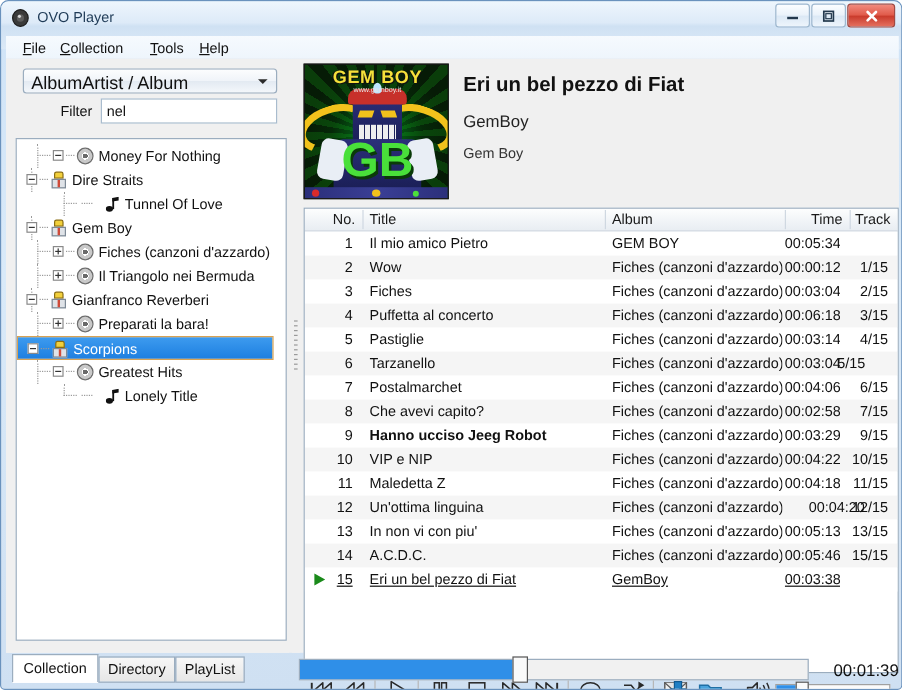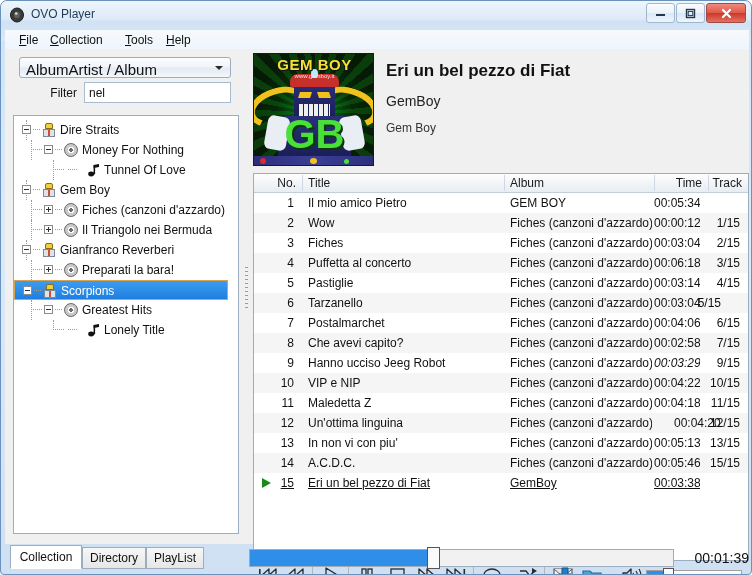--- a/index.html
+++ b/index.html
@@ -434,39 +434,39 @@
         <div id="group-combo-label">AlbumArtist / Album</div>
         <div id="group-combo-arrow"></div>
       </div>
 
       <div id="filter-label">Filter</div>
       <input id="filter-input" type="text" value="nel" style="">
 
       <div id="tree-box">
         <div id="tree">
             <div class="tnode">
+              <div class="vline" style="left: 17px; top: 0px; height: 20px;"></div>
+              <div class="dotline" style="left: 17px; width: 11px;"></div>
+              <div class="expander" style="left: 30px;"></div>
+              <div class="dotline" style="left: 41px; width: 7px;"></div>
+              <div class="ic" style="left: 50px;">
+                <div class="ic-cd"></div>
+              </div>
+              <div class="tlabel" style="left: 68px;">Money For Nothing</div>
+            </div>
+            <div class="tnode">
               <div class="vline" style="left: 12px; top: 0px; height: 20px;"></div>
               <div class="expander" style="left: 8px;"></div>
               <div class="dotline" style="left: 19px; width: 7px;"></div>
               <div class="ic" style="left: 28px;">
                 <div class="ic-artist-head"></div>
                 <div class="ic-artist-body"></div>
                 <div class="ic-artist-tie"></div>
               </div>
               <div class="tlabel" style="left: 46px;">Dire Straits</div>
-            </div>
-            <div class="tnode">
-              <div class="vline" style="left: 17px; top: 0px; height: 20px;"></div>
-              <div class="dotline" style="left: 17px; width: 11px;"></div>
-              <div class="expander" style="left: 30px;"></div>
-              <div class="dotline" style="left: 41px; width: 7px;"></div>
-              <div class="ic" style="left: 50px;">
-                <div class="ic-cd"></div>
-              </div>
-              <div class="tlabel" style="left: 68px;">Money For Nothing</div>
             </div>
             <div class="tnode">
               <div class="vline" style="left: 39px; top: 0px; height: 20px;"></div>
               <div class="dotline" style="left: 39px; width: 11px;"></div>
               <div class="dotline" style="left: 54px; width: 9px;"></div>
               <div class="ic" style="left: 72px;">
                 <svg class="ic-note" viewBox="0 0 11 13">
                   <ellipse cx="3.2" cy="10" rx="3" ry="2.4" fill="#111"></ellipse>
                   <rect x="5.6" y="1" width="1.5" height="9.3" fill="#111"></rect>
                   <path d="M5.6 1 L11 0 L11 3 L5.6 4 Z" fill="#111"></path>
@@ -672,23 +672,23 @@
             </div>
             <div class="trow alt">
               <div class="cell right" style="left: 0px; width: 40px;">8</div>
               <div class="cell" style="left: 54px; width: 194px;">Che avevi capito?</div>
               <div class="cell" style="left: 256px; width: 142px;">Fiches (canzoni d'azzardo)</div>
               <div class="cell right" style="left: 400px; width: 46px;">00:02:58</div>
               <div class="cell right" style="left: 454px; width: 32px;">7/15</div>
             </div>
             <div class="trow">
               <div class="cell right" style="left: 0px; width: 40px;">9</div>
-              <div class="cell" style="left: 54px; width: 194px;">Hanno ucciso Jeeg Robot</div>
-              <div class="cell" style="left: 256px; width: 142px;">Fiches (canzoni d'azzardo)</div>
-              <div class="cell right" style="left: 400px; width: 46px; font-style: italic;">00:03:29</div>
+              <div class="cell" style="left: 54px; width: 194px; font-weight: bold;">Hanno ucciso Jeeg Robot</div>
+              <div class="cell" style="left: 256px; width: 142px;">Fiches (canzoni d'azzardo)</div>
+              <div class="cell right" style="left: 400px; width: 46px;">00:03:29</div>
               <div class="cell right" style="left: 454px; width: 32px;">9/15</div>
             </div>
             <div class="trow alt">
               <div class="cell right" style="left: 0px; width: 40px;">10</div>
               <div class="cell" style="left: 54px; width: 194px;">VIP e NIP</div>
               <div class="cell" style="left: 256px; width: 142px;">Fiches (canzoni d'azzardo)</div>
               <div class="cell right" style="left: 400px; width: 46px;">00:04:22</div>
               <div class="cell right" style="left: 454px; width: 32px;">10/15</div>
             </div>
             <div class="trow">

